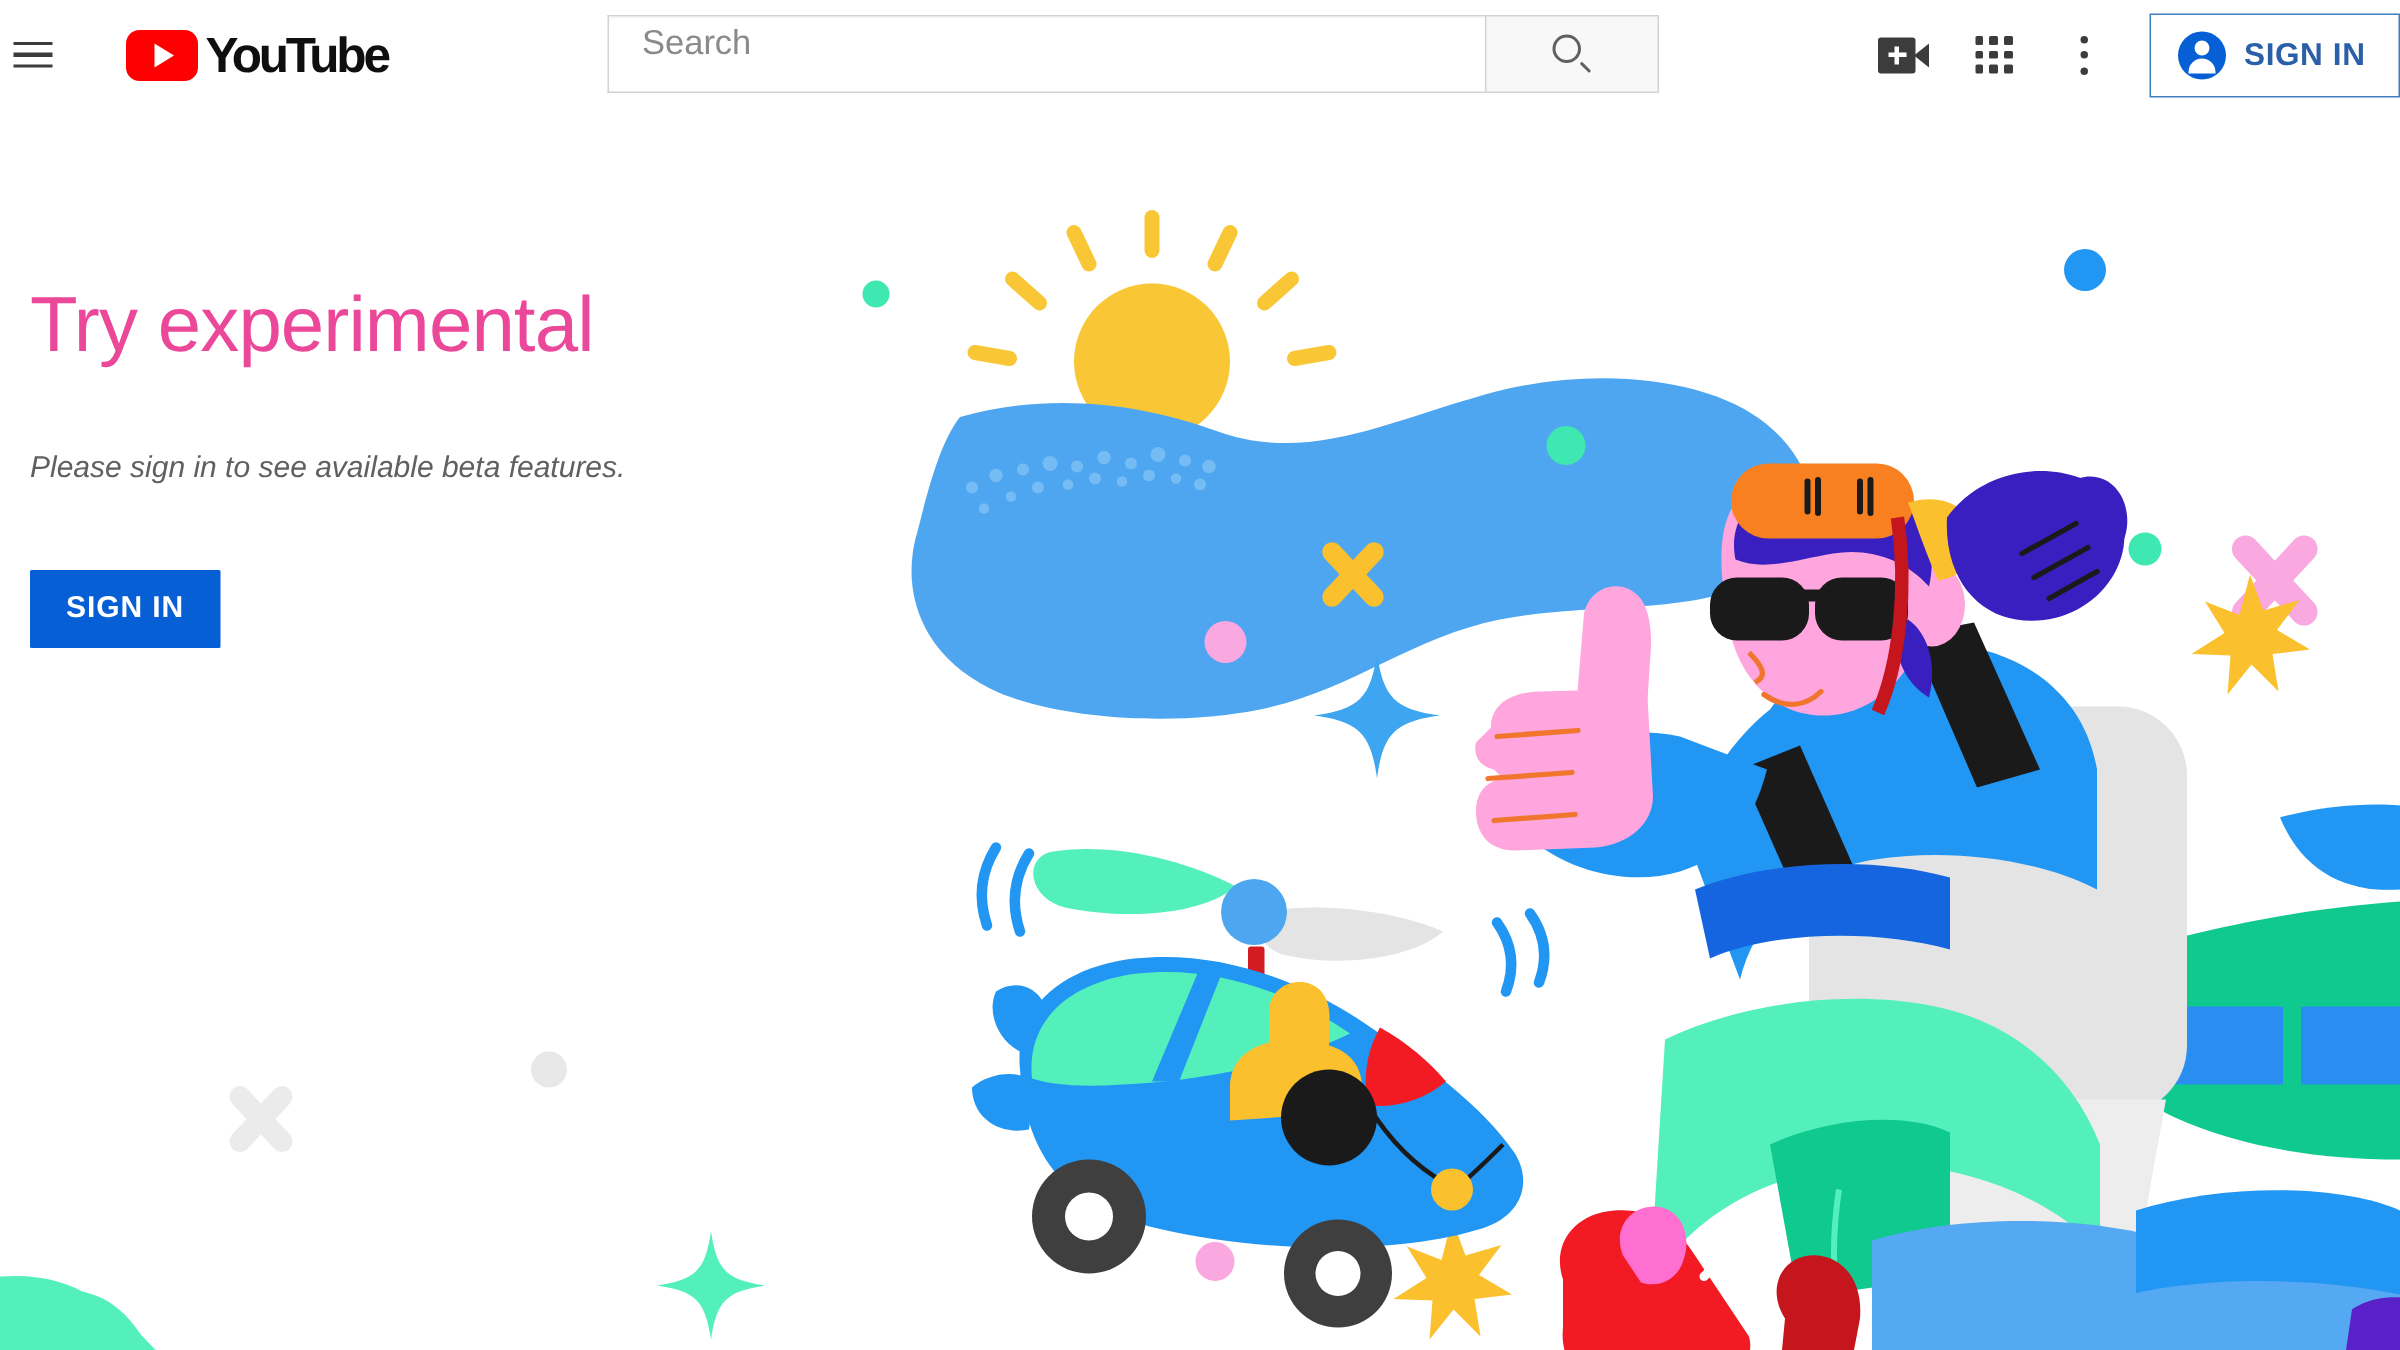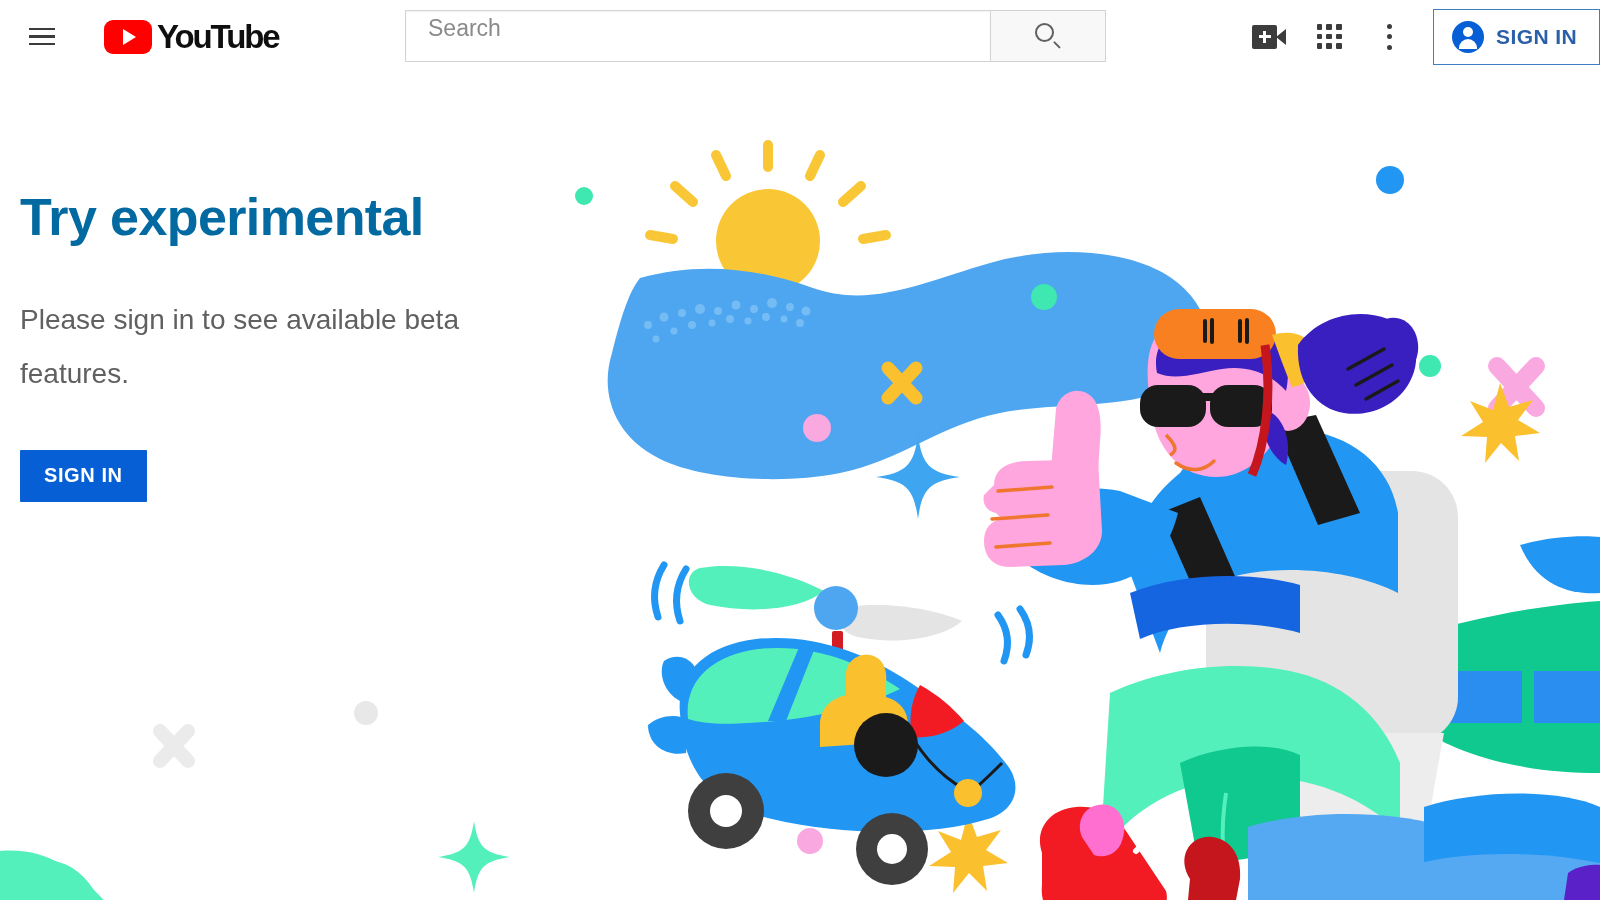--- a/index.html
+++ b/index.html
@@ -11,21 +11,21 @@
   }
 
   
   .masthead {
     position: absolute; top: 0; left: 0;
     width: 1600px; height: 73px;
     background: #ffffff;
     display: flex; align-items: center;
     z-index: 50;
   }
-  .mh-left { display: flex; align-items: center; padding-left: 20px; }
+  .mh-left { display: flex; align-items: center; }
 
   .guide-button {
     width: 44px; height: 44px;
     display: flex; align-items: center; justify-content: center;
     cursor: pointer;
     background: none; border: none;
   }
   .hamburger { width: 26px; height: 18px; position: relative; }
   .hamburger span {
     position: absolute; left: 0; width: 26px; height: 2.4px;
@@ -188,31 +188,32 @@
 
   
   .promo-text {
     position: absolute;
     left: 20px; top: 185px;
     width: 470px;
     z-index: 30;
   }
   .promo-title {
     font-size: 52px;
-    font-weight: 700;
+    font-weight: 400;
     line-height: 1.26;
-    color: #0369a1;
+    color: #ec4899;
     letter-spacing: -0.6px;
   }
   .promo-sub {
     margin-top: 42px;
-    font-size: 28px;
+    font-size: 20px;
     line-height: 1.95;
     color: #606060;
     max-width: 440px;
+    font-style: italic;
   }
   .promo-cta {
     margin-top: 48px;
     display: inline-flex; align-items: center; justify-content: center;
     height: 52px;
     padding: 0 24px;
     background: #065fd4;
     color: #ffffff;
     font-size: 20px; font-weight: 600;
     letter-spacing: 0.6px;

